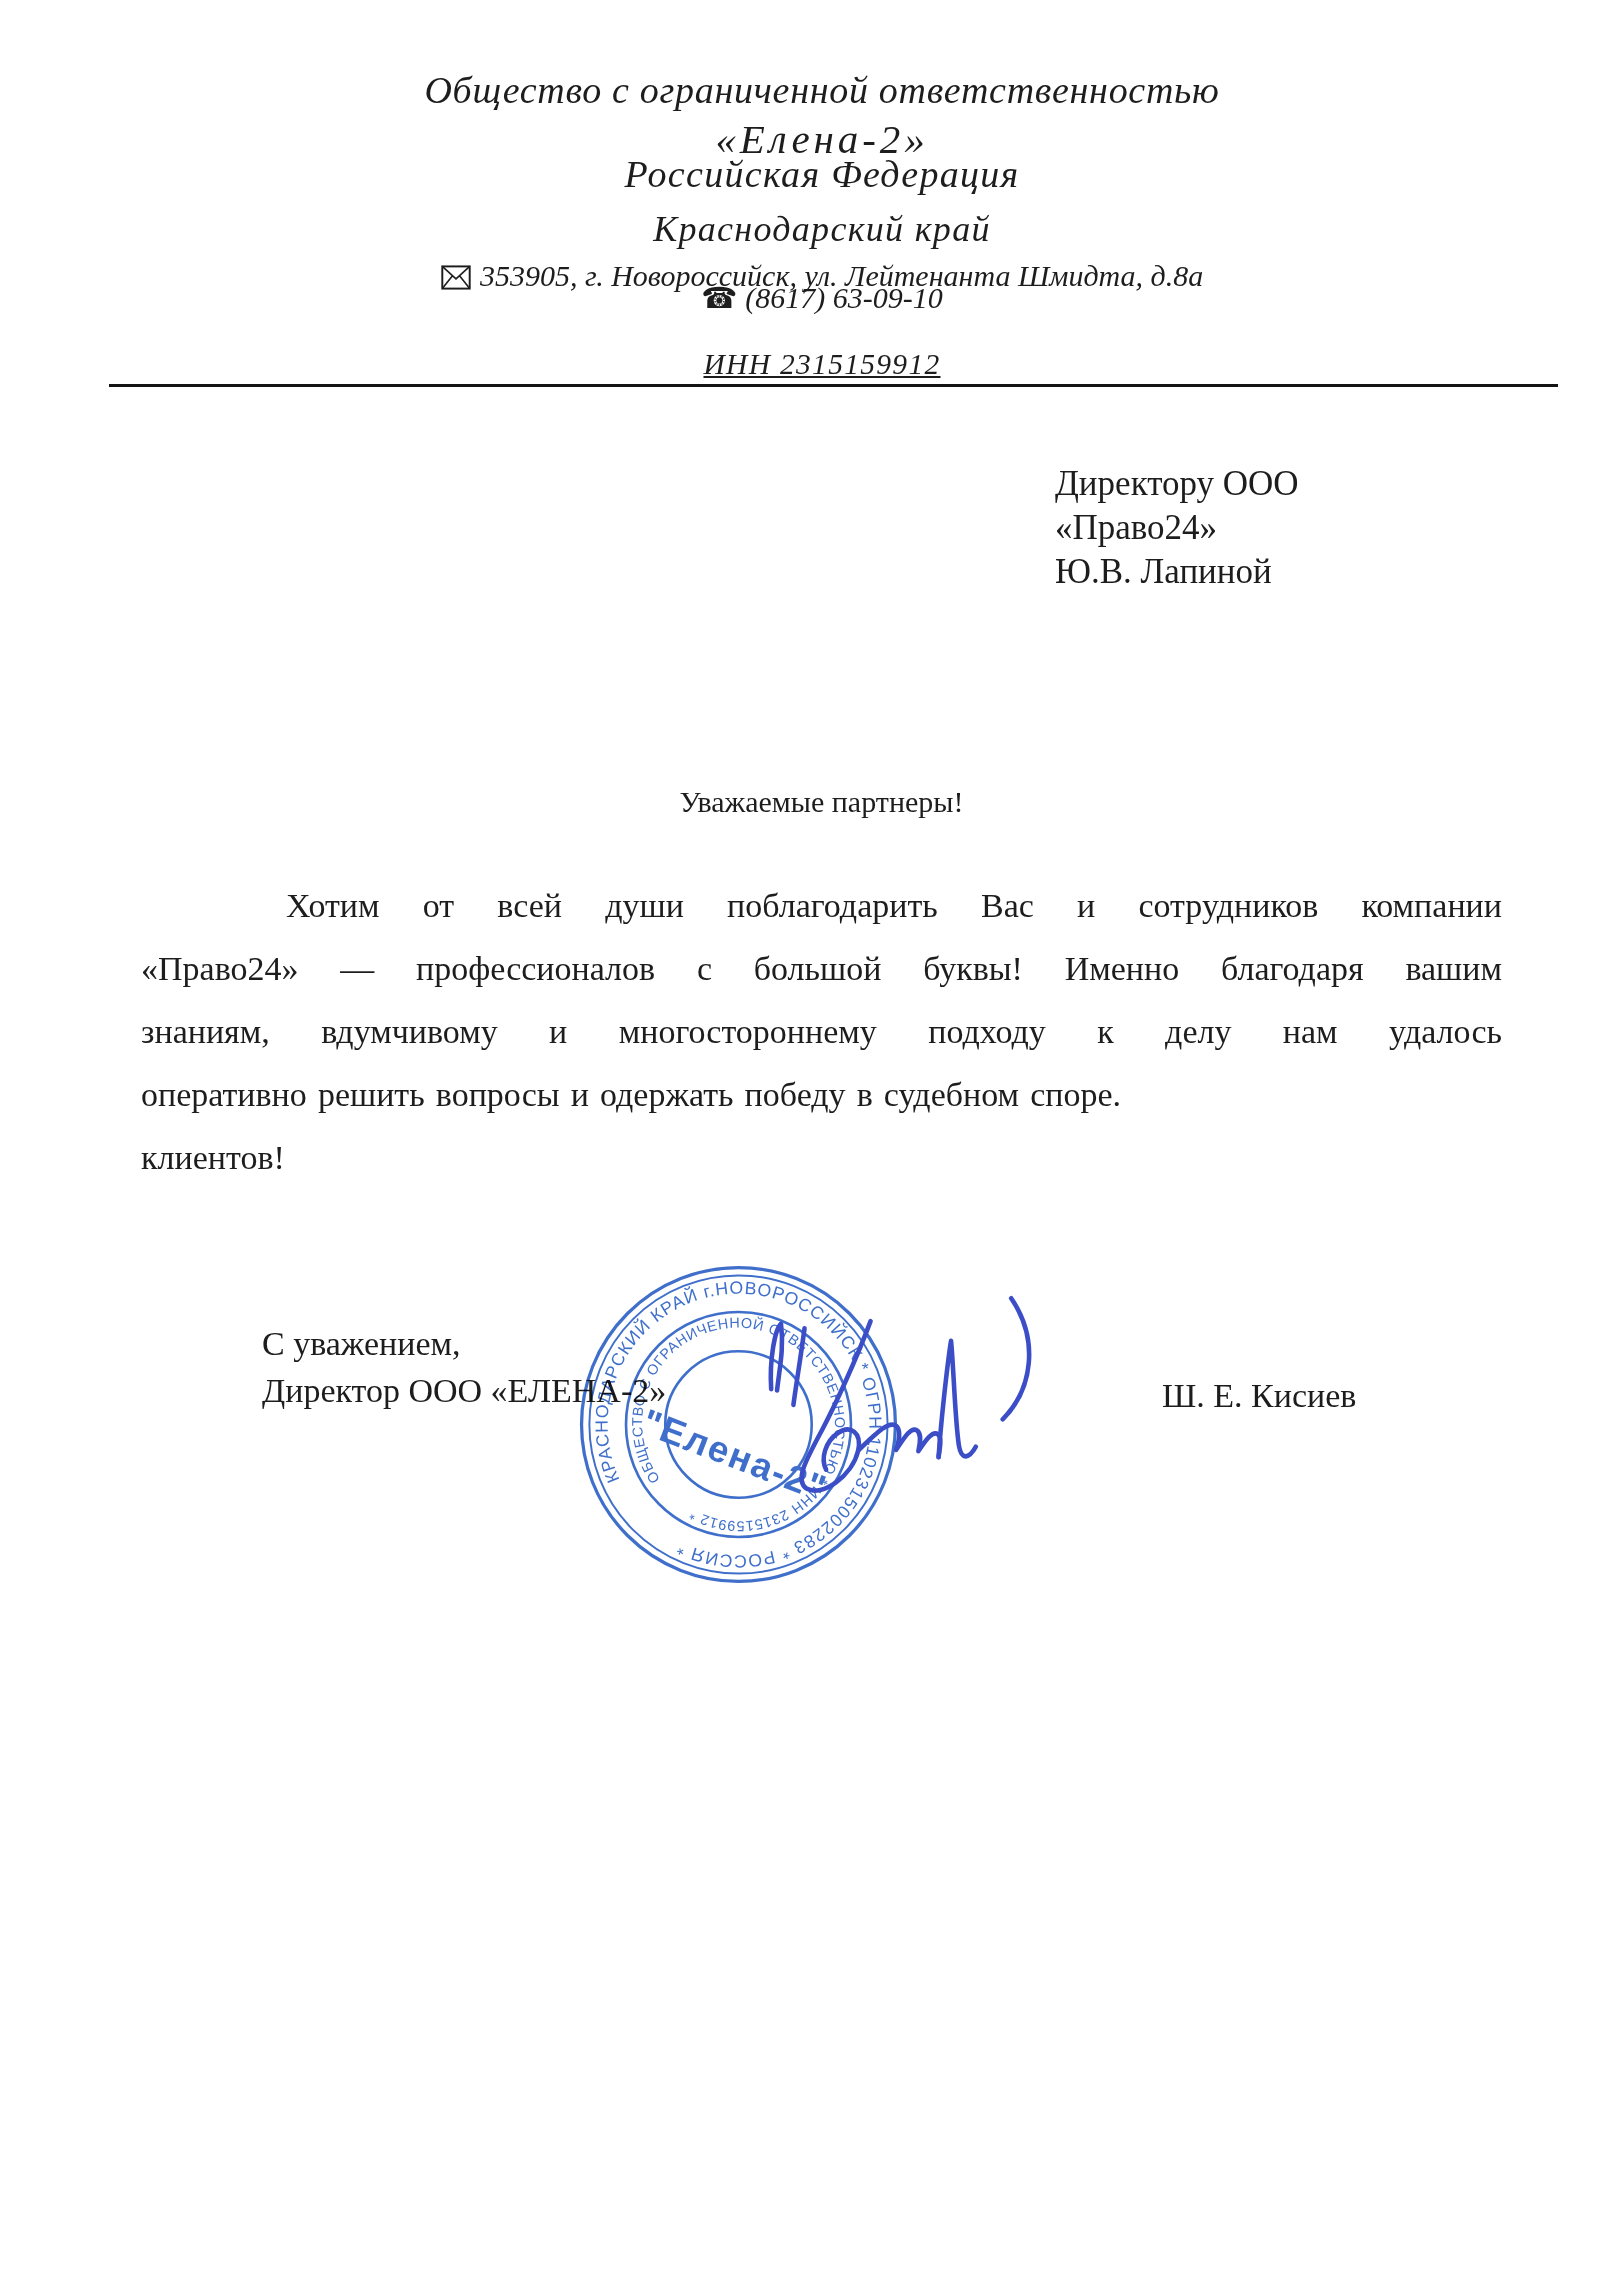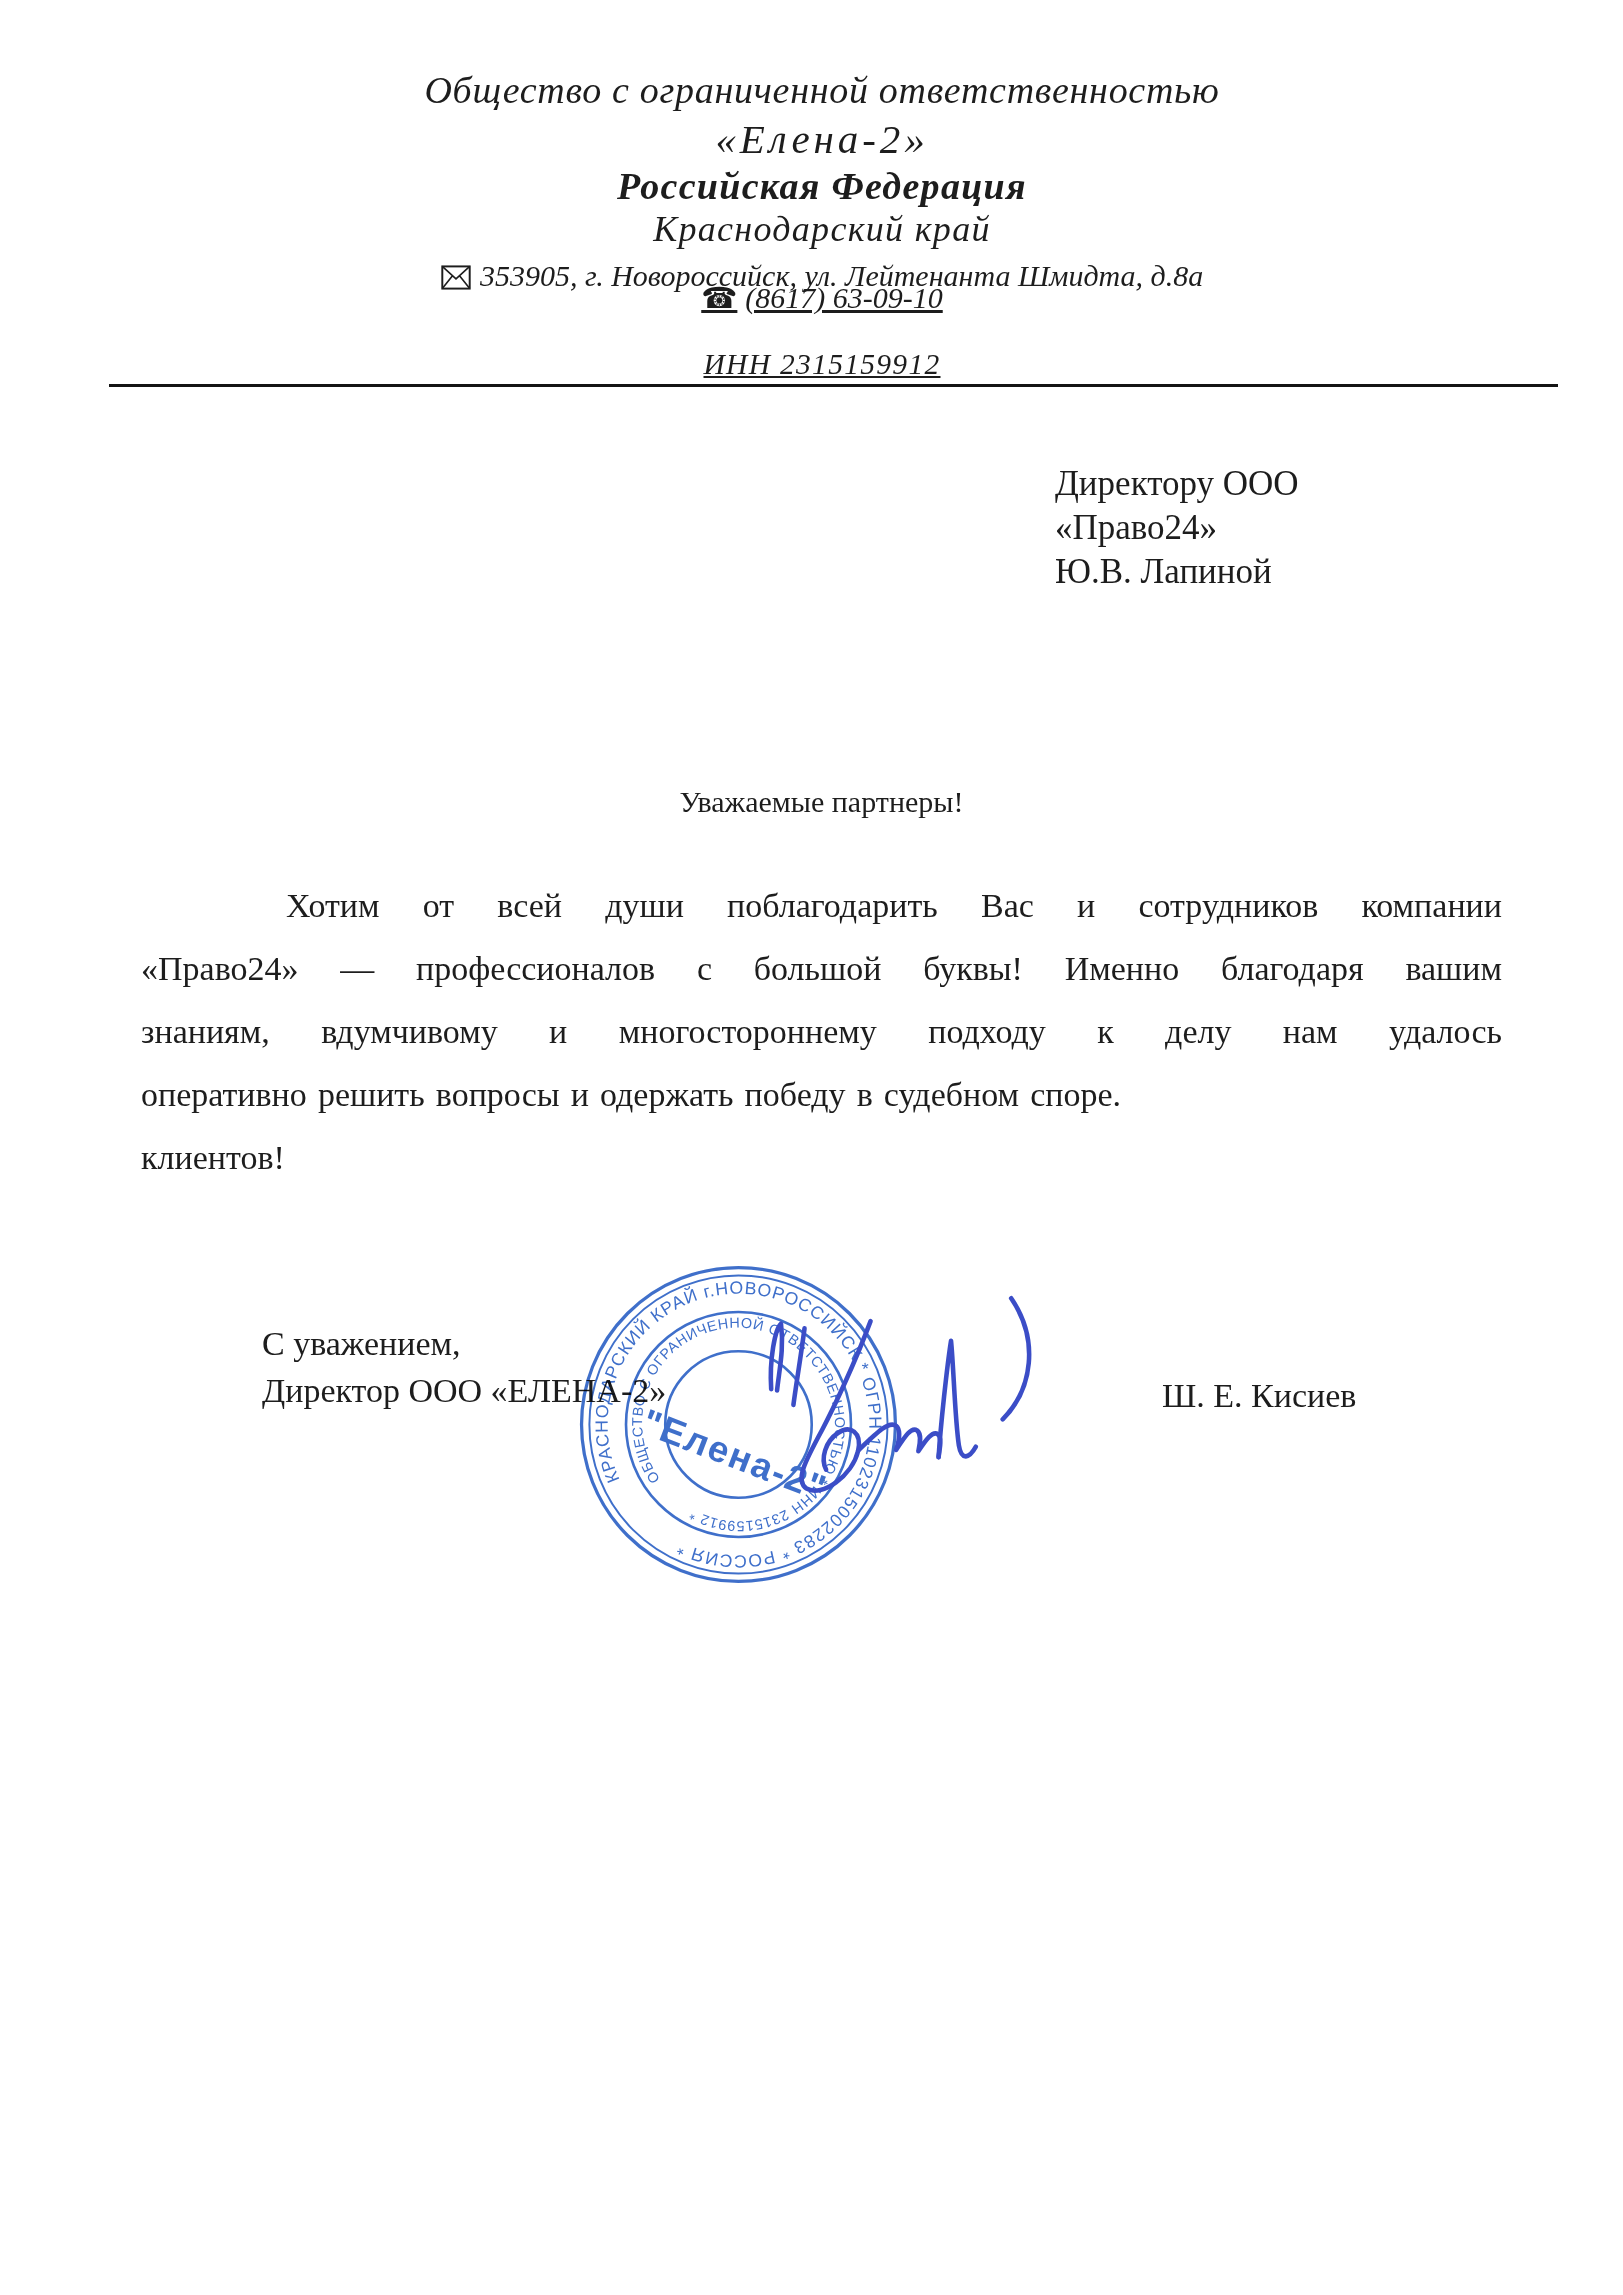--- a/index.html
+++ b/index.html
@@ -19,24 +19,24 @@
   
   .lh-line{
     position:absolute;left:0;width:1623px;
     box-sizing:border-box;padding-left:21px;
     text-align:center;
     font-style:italic;
     white-space:nowrap;
   }
   .lh-orgtype{top:68px;font-size:38px;letter-spacing:0.7px;}
   .lh-orgname{top:115px;font-size:41px;letter-spacing:3.9px;}
-  .lh-country{top:164px;font-size:38px;letter-spacing:1.3px;font-weight:bold;}
+  .lh-country{top:152px;font-size:38px;letter-spacing:1.3px;}
   .lh-region{top:208px;font-size:36px;letter-spacing:1.3px;}
   .lh-address{top:251px;font-size:30px;margin-top:8px;}
-  .lh-phone{top:281px;font-size:30px;text-decoration:underline;}
+  .lh-phone{top:281px;font-size:30px;}
   .lh-inn{top:348px;font-size:29.5px;letter-spacing:1.3px;text-decoration:underline;}
   .env-icon{display:inline-block;vertical-align:-3.9px;margin-right:9.2px;}
   .phone-glyph{font-family:"DejaVu Sans","Liberation Sans",sans-serif;font-style:normal;font-size:29px;margin-right:7.9px;}
   .rule{
     position:absolute;top:384px;left:109px;width:1449px;height:2.6px;
     background:#141414;
   }
   
   .recipient{position:absolute;left:1055px;top:462px;font-size:35px;line-height:44px;}
   

